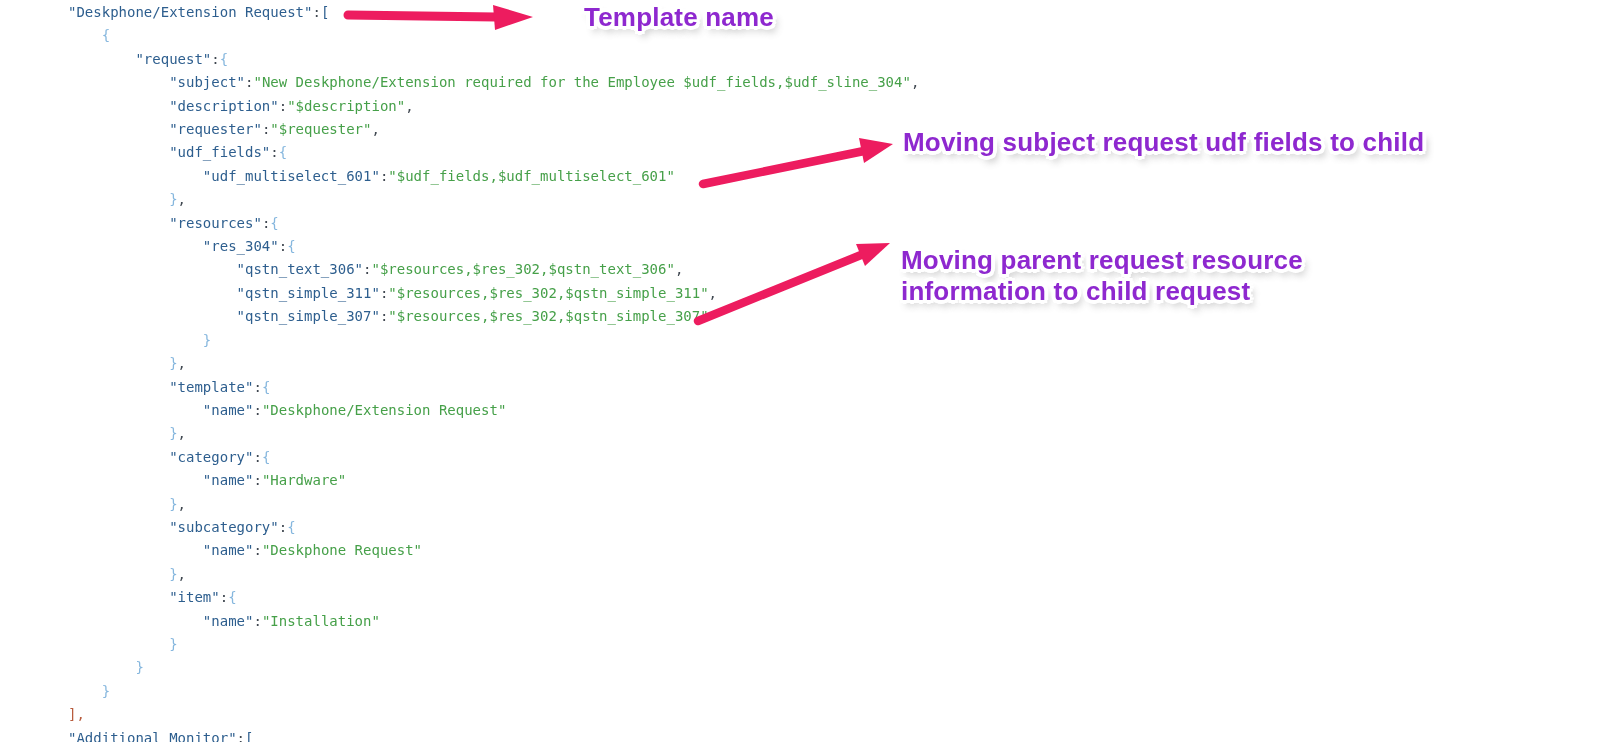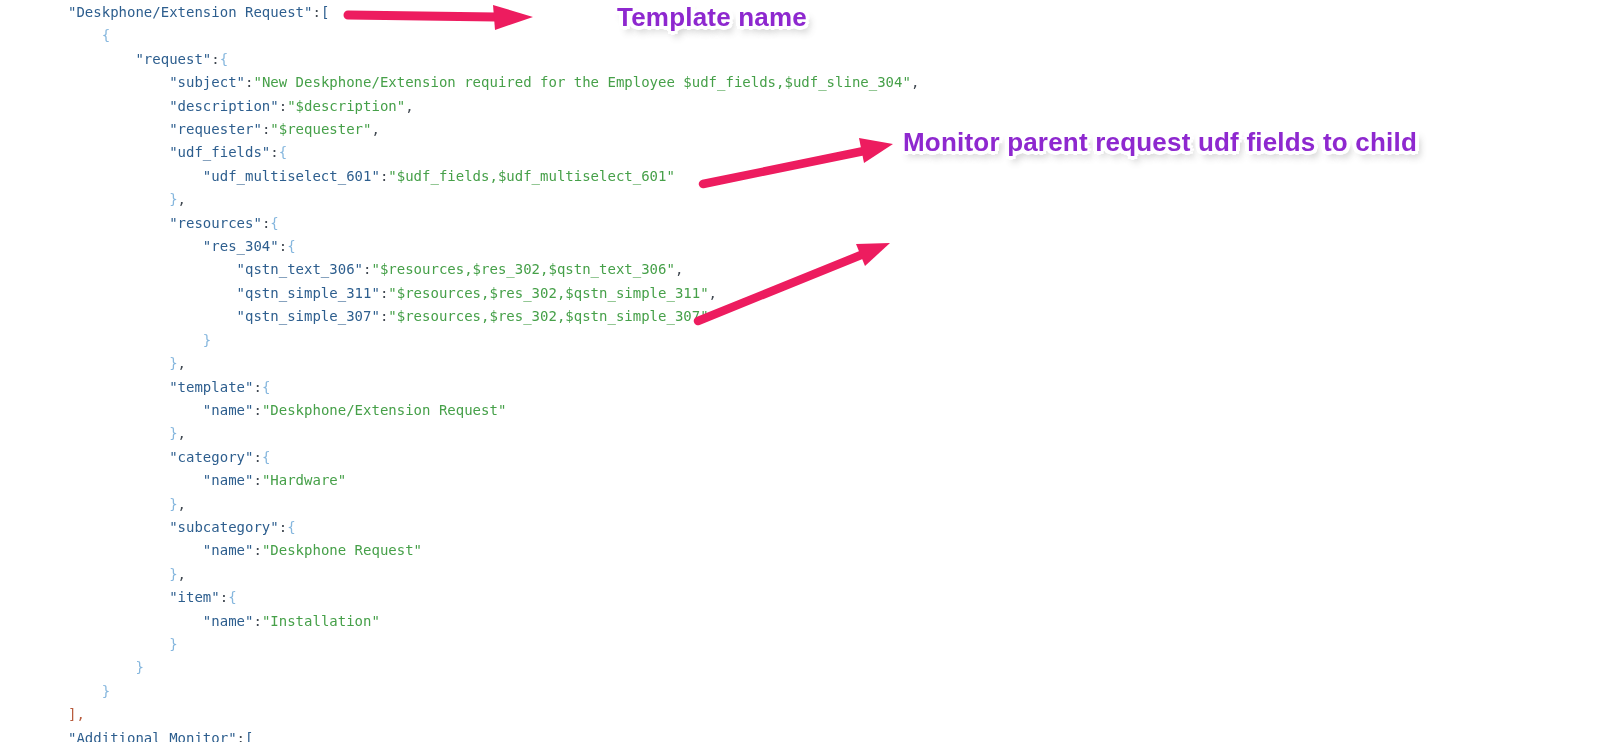--- a/index.html
+++ b/index.html
@@ -63,22 +63,26 @@
     <g>
       <path class="arrow-line" stroke-width="8.5" d="M703,184 L864,151"></path>
       <polygon class="arrow-head" points="893,144 864,163 859,138"></polygon>
     </g>
     <g>
       <path class="arrow-line" stroke-width="8.5" d="M698,321 L861,255"></path>
       <polygon class="arrow-head" points="890,243 865,266 856,244"></polygon>
     </g>
   </svg>
 
-  <div class="note" style="left:617px;top:2px;">
+  <div class="note" style="left:584px;top:2px;">
     <span>Template name</span>
   </div>
 
   <div class="note" style="left:903px;top:127px;">
-    <div>Monitor parent request udf fields to child</div>
+    <div>Moving subject request udf fields to child</div>
   </div>
 
+  <div class="note" style="left:901px;top:245px;">
+    <div>Moving parent request resource</div>
+    <div>information to child request</div>
+  </div>
 
 </div>
 
 </body></html>

